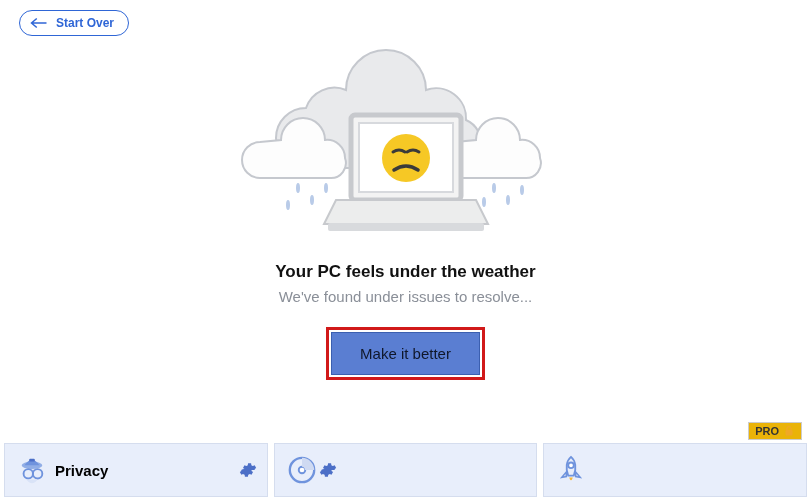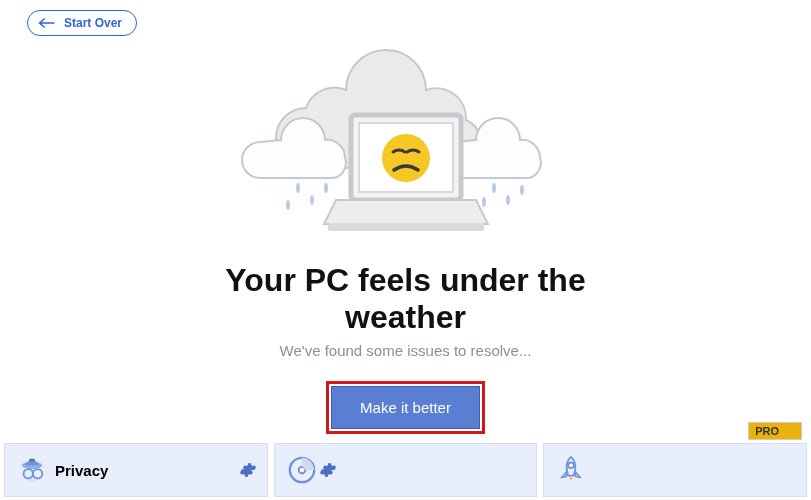--- a/index.html
+++ b/index.html
@@ -7,21 +7,21 @@
     width: 811px;
     height: 500px;
     background: #fff;
     font-family: "Segoe UI", Arial, sans-serif;
     position: relative;
     overflow: hidden;
   }
   .start-over {
     position: absolute;
     top: 10px;
-    left: 27px;
+    left: 19px;
     border: 1.5px solid #2f66d6;
     border-radius: 18px;
     padding: 5px 14px 5px 10px;
     display: flex;
     align-items: center;
     gap: 8px;
     color: #2f66d6;
     font-size: 12px;
     font-weight: 600;
     cursor: pointer;
@@ -31,39 +31,39 @@
   .hero {
     position: absolute;
     top: 10px;
     left: 50%;
     transform: translateX(-50%);
     width: 380px;
     text-align: center;
   }
   .illustration { width: 360px; height: 230px; margin: 0 auto; }
   .headline {
-    font-size: 32px;
+    font-size: 17px;
     font-weight: 700;
     color: #111;
     margin-top: 18px;
   }
   .subline {
     font-size: 15px;
     color: #8a8f98;
     margin-top: 6px;
   }
   .cta-wrap {
     margin-top: 22px;
     display: inline-block;
     border: 3px solid #d11919;
     padding: 2px;
   }
   .cta {
     background: #5a7ed2;
-    color: #ffffff;
+    color: #0f172a;
     border: 1px solid #3b5fb0;
     padding: 12px 28px;
     font-size: 15px;
     cursor: pointer;
   }
   .cards {
     position: absolute;
     bottom: 3px;
     left: 4px;
     right: 4px;
@@ -149,21 +149,21 @@
       <rect x="102" y="213" width="156" height="8" rx="2" fill="#d8dadd"></rect>
 
       <circle cx="180" cy="148" r="24" fill="#f6c825"></circle>
       <path d="M167 142 q6 -4 12 0" stroke="#3a3a3a" stroke-width="3" fill="none" stroke-linecap="round"></path>
       <path d="M181 142 q6 -4 12 0" stroke="#3a3a3a" stroke-width="3" fill="none" stroke-linecap="round"></path>
       <path d="M168 160 q12 -8 24 0" stroke="#3a3a3a" stroke-width="3.5" fill="none" stroke-linecap="round"></path>
     </g>
   </svg>
 
   <div class="headline">Your PC feels under the weather</div>
-  <div class="subline">We've found some issues to resolve...</div>
+  <div class="subline">We've found under issues to resolve...</div>
 
   <div class="cta-wrap">
     <button class="cta">Make it better</button>
   </div>
 </div>
 
 <div class="cards">
 
   <div class="card">
     <span class="icon-box">

